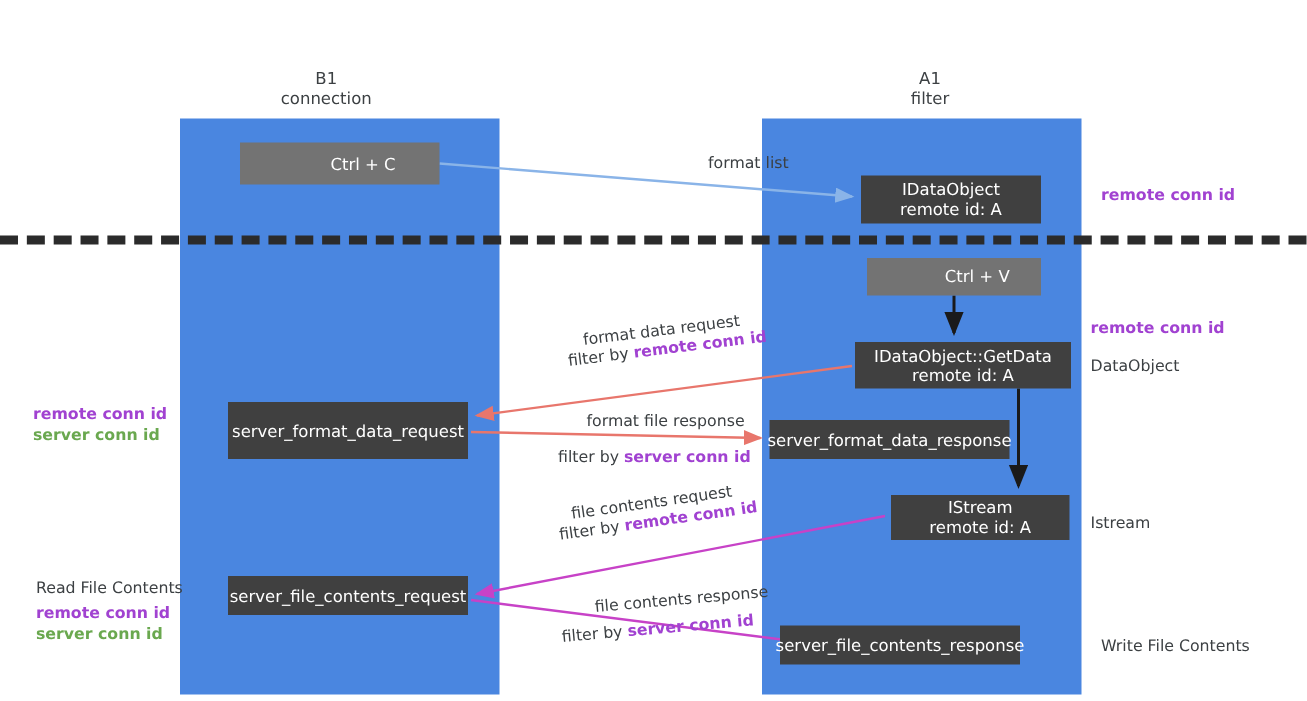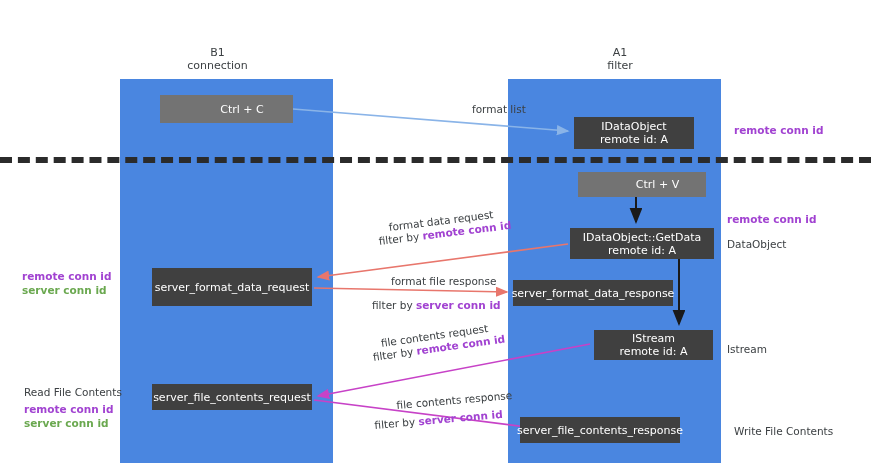--- a/index.html
+++ b/index.html
@@ -51,21 +51,21 @@
     align-items:center;
     justify-content:center;
     white-space:pre-line;
     padding:2px 4px;
   }
   .node.green{background:#737373;padding-left:35px;}
   .node.orange{background:#404040;}
 
   #n-ctrlc{left:160px;top:95px;width:133px;height:28px;}
   #n-idataobject{left:574px;top:117px;width:120px;height:32px;}
-  #n-ctrlv{left:578px;top:172px;width:128px;height:25px;}
+  #n-ctrlv{left:578px;top:172px;width:116px;height:25px;}
   #n-getdata{left:570px;top:228px;width:144px;height:31px;}
   #n-sfdreq{left:152px;top:268px;width:160px;height:38px;}
   #n-sfdres{left:513px;top:280px;width:160px;height:26px;}
   #n-istream{left:594px;top:330px;width:119px;height:30px;}
   #n-sfcreq{left:152px;top:384px;width:160px;height:26px;}
   #n-sfcres{left:520px;top:417px;width:160px;height:26px;}
 
   
   .anno{font-size:10.5px;color:#3c4043;line-height:13px;white-space:nowrap;}
   .anno .purple{color:#a142d1;font-weight:bold;}

